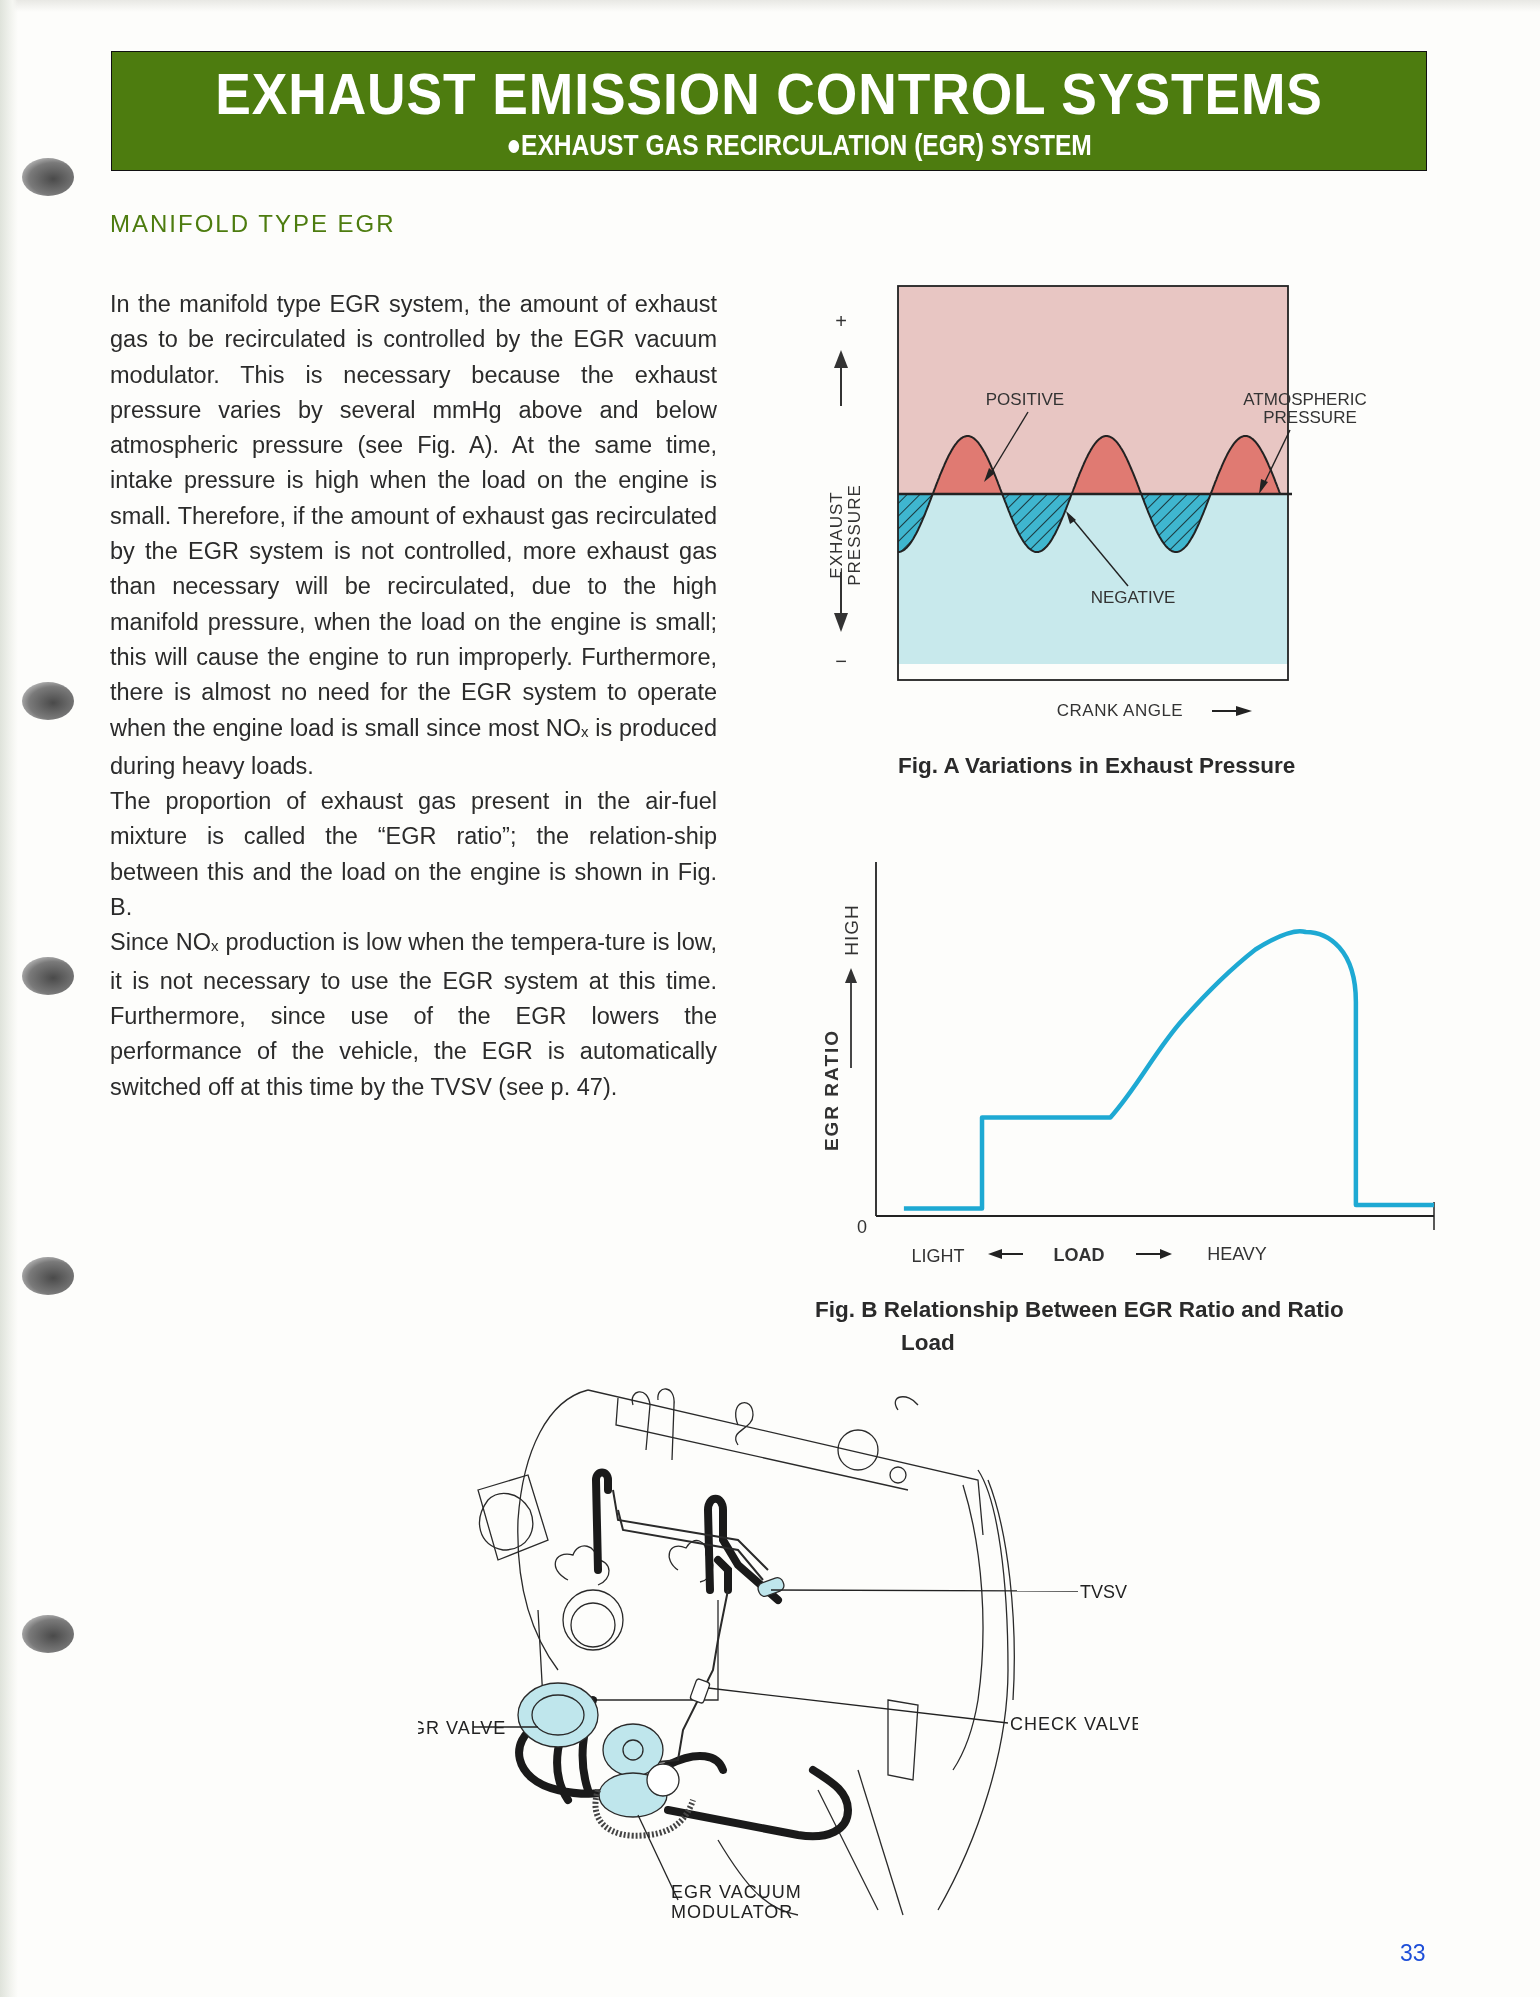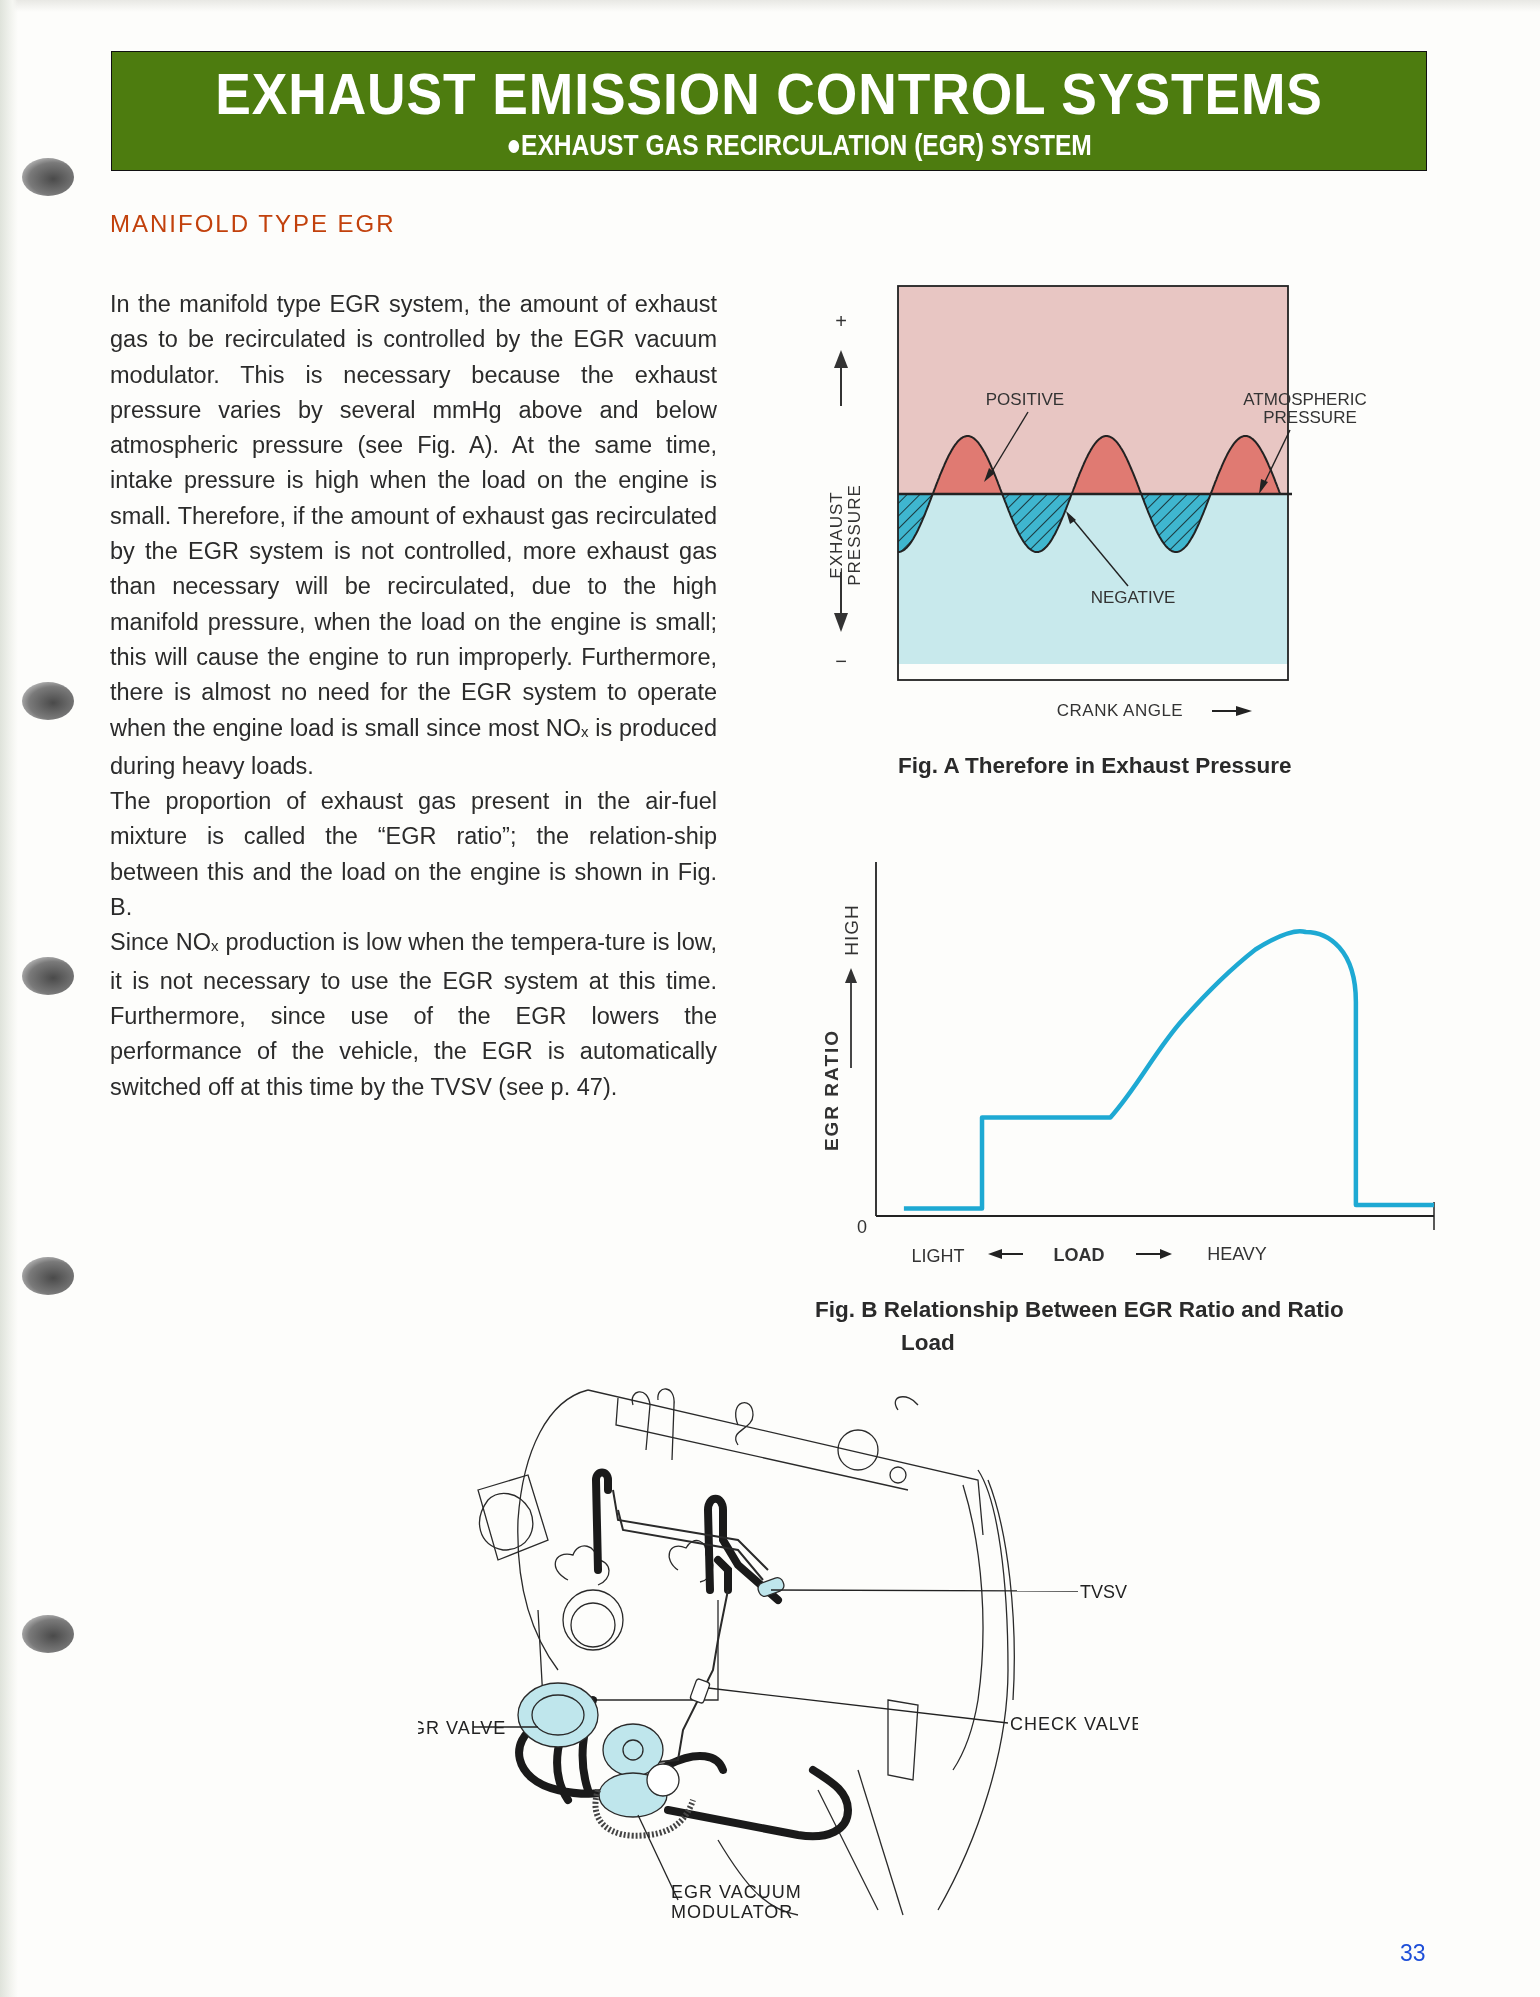--- a/index.html
+++ b/index.html
@@ -31,21 +31,21 @@
       font-size: 58px; letter-spacing: 1px; line-height: 68px;
       transform: scaleX(0.92); transform-origin: center;
     }
     .header-subtitle {
       display: block; font-family: "Liberation Sans", sans-serif; font-weight: bold;
       font-size: 30px; line-height: 34px; transform: scaleX(0.82); transform-origin: center;
       margin-left: 60px;
     }
     .section-heading {
       position: absolute; left: 110px; top: 210px;
-      font-size: 24px; letter-spacing: 2px; color: #c2410c;
+      font-size: 24px; letter-spacing: 2px; color: #4d7c0f;
     }
     .body-text {
       position: absolute; left: 110px; top: 266px; width: 607px;
       font-size: 23.5px; line-height: 35.3px; color: #2b2b2b; text-align: justify; margin-top: 21px;
     }
     .body-text p { margin: 0; }
     .sub-x { font-size: 15px; vertical-align: -1px; }
 
     
     .figA { position: absolute; left: 800px; top: 270px; width: 640px; height: 520px; }
@@ -131,21 +131,21 @@
     <line x1="490" y1="160" x2="461" y2="220" stroke="#222" stroke-width="1.4"></line>
     <polygon points="459,224 461,209 468,212" fill="#222"></polygon>
     <text x="333" y="333" font-size="17" fill="#333" text-anchor="middle">NEGATIVE</text>
     <line x1="328" y1="316" x2="270" y2="246" stroke="#222" stroke-width="1.4"></line>
     <polygon points="266,241 276,250 270,254" fill="#222"></polygon>
 
     <text x="320" y="446" font-size="17" fill="#333" text-anchor="middle" letter-spacing="0.5">CRANK ANGLE</text>
     <line x1="412" y1="441" x2="440" y2="441" stroke="#222" stroke-width="2"></line>
     <polygon points="436,436 452,441 436,446" fill="#222"></polygon>
   </svg>
-  <div class="fig-caption" style="left:98px; top:483px;">Fig. A  Therefore in Exhaust Pressure</div>
+  <div class="fig-caption" style="left:98px; top:483px;">Fig. A  Variations in Exhaust Pressure</div>
 </div>
 
 <div class="figB">
   <svg width="640" height="420" viewBox="0 0 640 420">
     <line x1="76" y1="12" x2="76" y2="366" stroke="#222" stroke-width="1.8"></line>
     <line x1="76" y1="366" x2="634" y2="366" stroke="#222" stroke-width="1.8"></line>
     <line x1="634" y1="352" x2="634" y2="380" stroke="#222" stroke-width="1.5"></line>
     <g transform="translate(38,240) rotate(-90)">
       <text x="0" y="0" font-size="19" font-weight="bold" fill="#333" text-anchor="middle" letter-spacing="2">EGR RATIO</text>
     </g>

